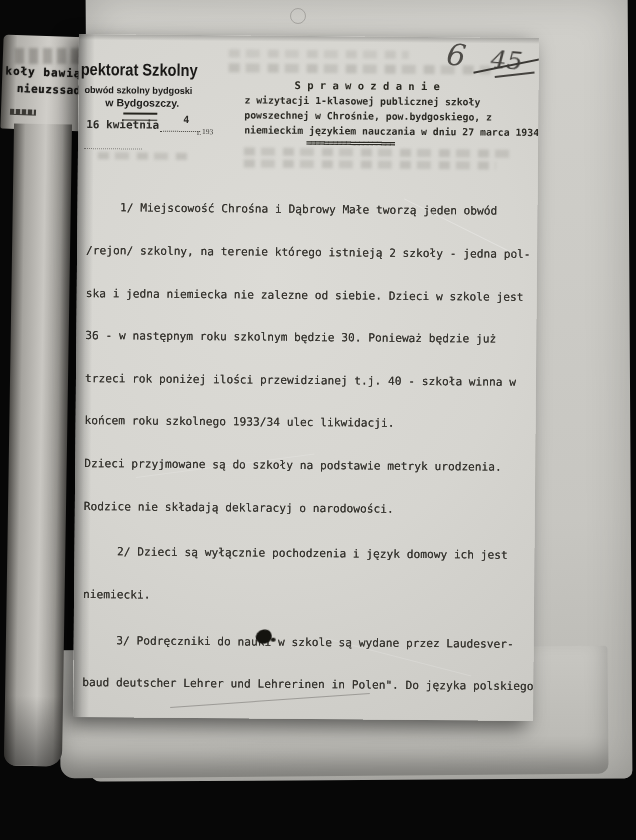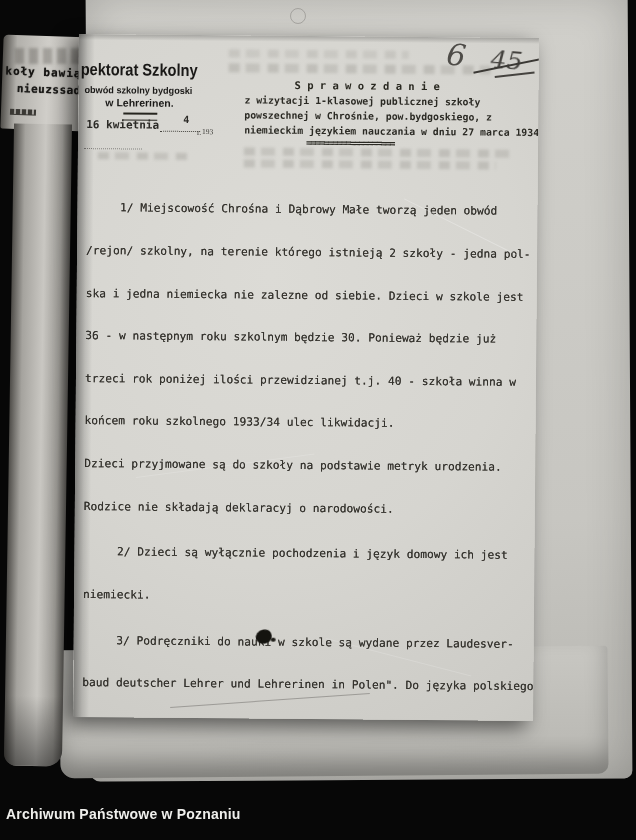--- a/index.html
+++ b/index.html
@@ -140,21 +140,21 @@
 
   <div class="page">
     <div class="sm sm1"></div>
     <div class="sm sm2"></div>
     <div class="sm sm3"></div>
     <div class="sm sm4"></div>
     <div class="sm sm5"></div>
 
     <div class="st1">pektorat Szkolny</div>
     <div class="st2">obwód szkolny bydgoski</div>
-    <div class="st3">w Lehrerinen.</div>
+    <div class="st3">w Bydgoszczy.</div>
     <div class="stline"></div>
     <div class="dmain">16 kwietnia</div>
     <div class="ddots"></div>
     <div class="d4">4</div>
     <div class="d193">193</div>
     <div class="dr">r.</div>
     <div class="ddots2"></div>
 
     <div class="t1">S p r a w o z d a n i e</div>
     <div class="t2">z wizytacji 1-klasowej publicznej szkoły</div>
@@ -211,14 +211,13 @@
     <div class="cr cr1"></div>
     <div class="cr cr2"></div>
     <div class="cr cr3"></div>
 
     <div class="curl"></div>
     <div class="topshade"></div>
   </div>
 
   <div class="crb1"></div>
 
-  <div class="caption">Archiwum Państwowe w Poznaniu</div>
 </div>
 
 </body></html>

